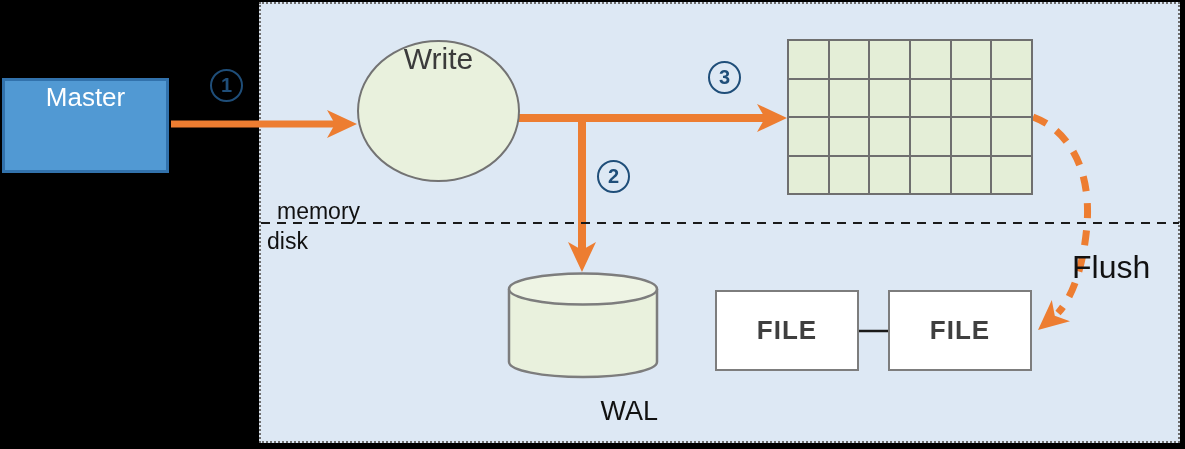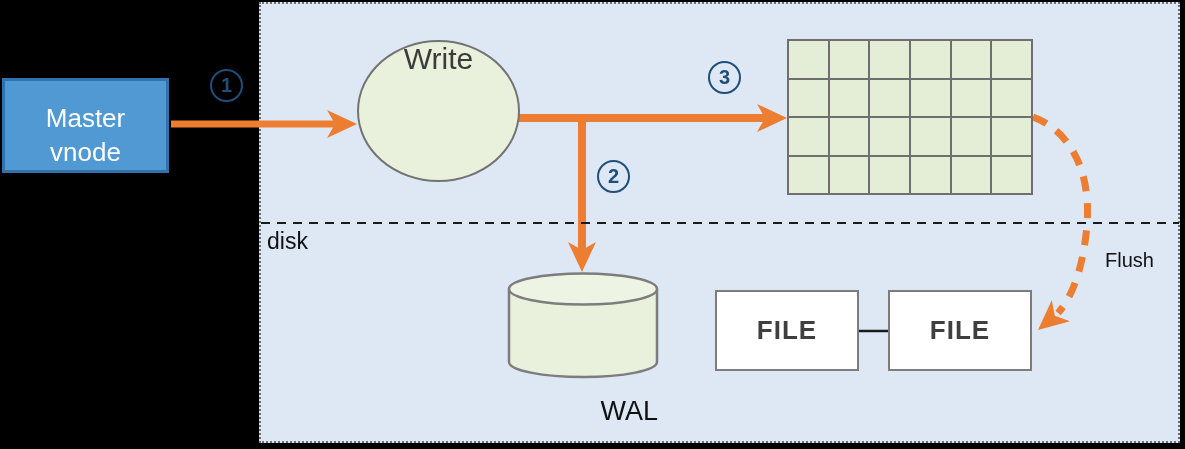--- a/index.html
+++ b/index.html
@@ -23,21 +23,21 @@
   }
 
   .master-box {
     position: absolute;
     left: 2px; top: 78px;
     width: 167px; height: 95px;
     background: #5199d3;
     border: 3px solid #3272ac;
     color: #ffffff;
     display: flex; flex-direction: column;
-    align-items: center; justify-content: flex-end;
+    align-items: center; justify-content: space-between;
     font-size: 26px; line-height: 1.3;
     text-align: center;
   }
 
   .write-ellipse {
     position: absolute;
     left: 357px; top: 40px;
     width: 163px; height: 142px;
     background: #e9f1dd;
     border: 2.5px solid #737373;
@@ -86,21 +86,21 @@
   .step-3 { left: 708px; top: 61px; }
 
   .diagram-label {
     position: absolute;
     color: #111;
     white-space: nowrap;
   }
   .label-memory { left: 277px; top: 198px; font-size: 23px; }
   .label-disk   { left: 267px; top: 228px; font-size: 23px; }
   .label-wal    { left: 508px; top: 396px; width: 150px; text-align: right; font-size: 27px; }
-  .label-flush  { left: 1105px; top: 249px; font-size: 20px; }
+  .label-flush  { left: 1072px; top: 249px; font-size: 32px; }
   .label-slave  { left: 1000px; top: 403px; width: 161px; text-align: right; font-size: 23px; }
 
   svg.overlay {
     position: absolute;
     left: 0; top: 0;
     width: 1185px; height: 449px;
     pointer-events: none;
   }
 </style>
 </head>
@@ -137,21 +137,20 @@
     <line x1="858" y1="331" x2="889" y2="331" stroke="#1a1a1a" stroke-width="2.5"></line>
 
     <g>
       <path d="M 509 289 L 509 362 A 74 15 0 0 0 657 362 L 657 289" fill="#e9f1dd" stroke="#7d7d7d" stroke-width="2.5"></path>
       <ellipse cx="583" cy="289" rx="74" ry="15.5" fill="#eef4e4" stroke="#7d7d7d" stroke-width="2.5"></ellipse>
     </g>
   </svg>
 
   <div class="master-box">
     <span>Master</span>
-    <span>vnode</span>
   </div>
 
   <div class="write-ellipse">
     <span>Write</span>
   </div>
 
   <div class="mem-grid">
     <div class="cell"></div>
     <div class="cell"></div>
     <div class="cell"></div>
@@ -188,17 +187,18 @@
   <div class="step-circle step-1">
     <span>1</span>
   </div>
   <div class="step-circle step-2">
     <span>2</span>
   </div>
   <div class="step-circle step-3">
     <span>3</span>
   </div>
 
+  <div class="diagram-label label-memory">memory</div>
   <div class="diagram-label label-disk">disk</div>
   <div class="diagram-label label-wal">WAL</div>
   <div class="diagram-label label-flush">Flush</div>
 
 </div>
 
 </body></html>

